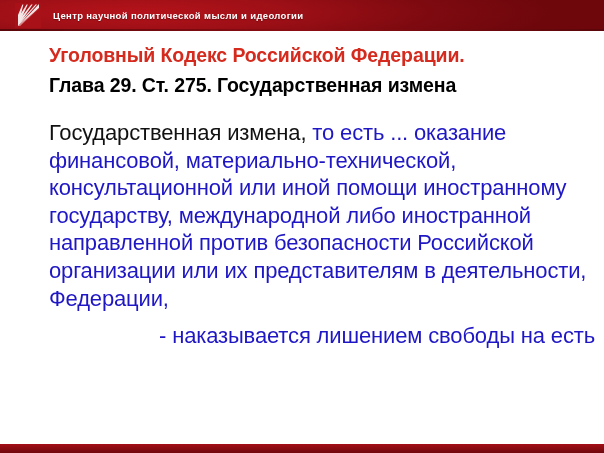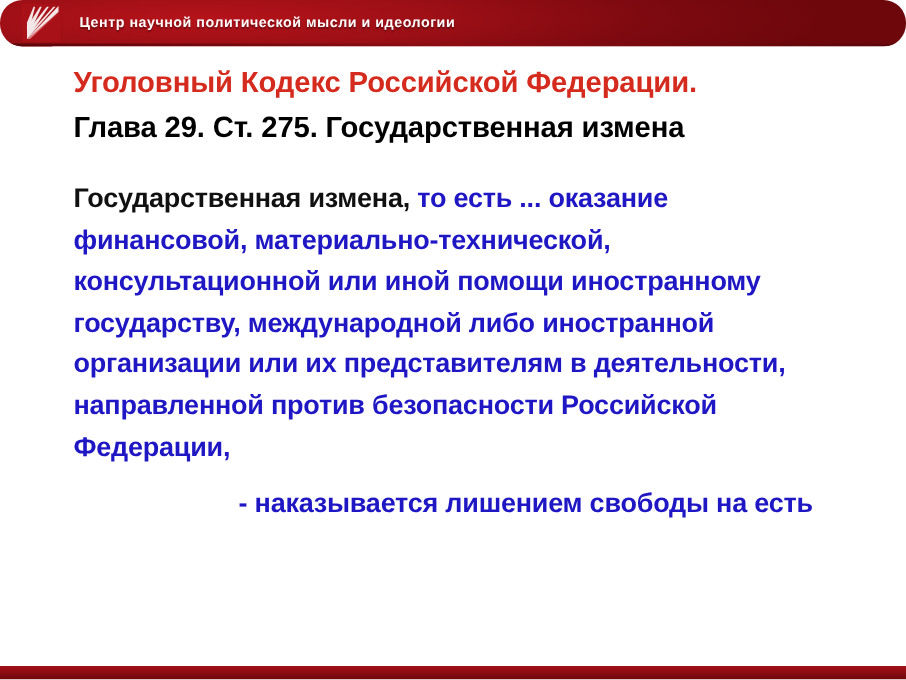--- a/index.html
+++ b/index.html
@@ -25,21 +25,20 @@
   .header {
     position: relative;
     width: 100%;
     height: 31px;
     flex: 0 0 31px;
     background:
       radial-gradient(ellipse 70% 160% at 22% 40%, #b5131a 0%, #9d0f16 38%, #7e0a10 70%, #6d070c 100%);
     display: flex;
     align-items: center;
     overflow: hidden;
-    border-radius: 15px;
   }
   .header::after {
     content: "";
     position: absolute;
     left: 0; right: 0; bottom: 0;
     height: 2px;
     background: linear-gradient(90deg, #5a060a 0%, #8d0d13 50%, #5a060a 100%);
   }
 
   .logo-mark {
@@ -86,22 +85,22 @@
   .title-line.second {
     color: #000000;
   }
 
   .body-block {
     margin-top: 19px;
   }
 
   .body-line {
     color: #1f17c4;
-    font-size: 18px;
-    font-weight: bold;
+    font-size: 22px;
+    font-weight: normal;
     line-height: 27.6px;
     white-space: nowrap;
     letter-spacing: -0.15px;
   }
   .body-line .lead {
     color: #111111;
   }
 
   .body-line.indent-1 {
     padding-left: 110px;
@@ -150,22 +149,22 @@
       <div class="title-line second">Глава 29. Ст. 275. Государственная измена</div>
     </div>
 
     <div class="body-block">
 
       <div class="body-line"><span class="lead">Государственная измена,</span><span> то есть ... оказание</span></div>
 
       <div class="body-line">финансовой, материально-технической,</div>
       <div class="body-line">консультационной или иной помощи иностранному</div>
       <div class="body-line">государству, международной либо иностранной</div>
+      <div class="body-line">направленной против безопасности Российской</div>
       <div class="body-line">организации или их представителям в деятельности,</div>
-      <div class="body-line">направленной против безопасности Российской</div>
       <div class="body-line">Федерации,</div>
 
       <div class="body-line indent-1">- наказывается лишением свободы на есть</div>
 
     </div>
 
   </div>
 
   <div class="footer-bar"></div>
 

